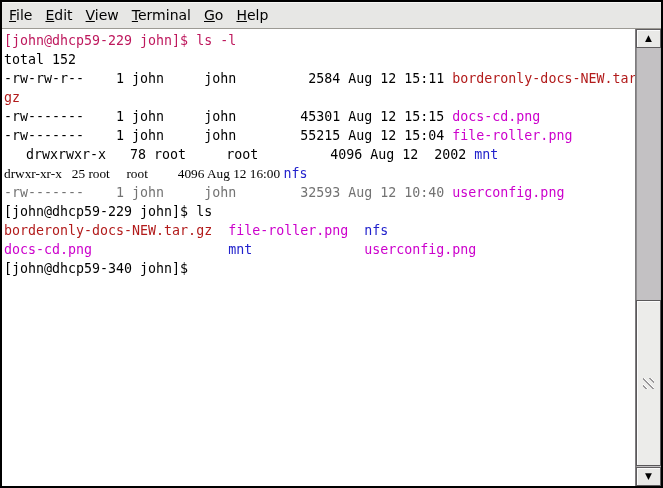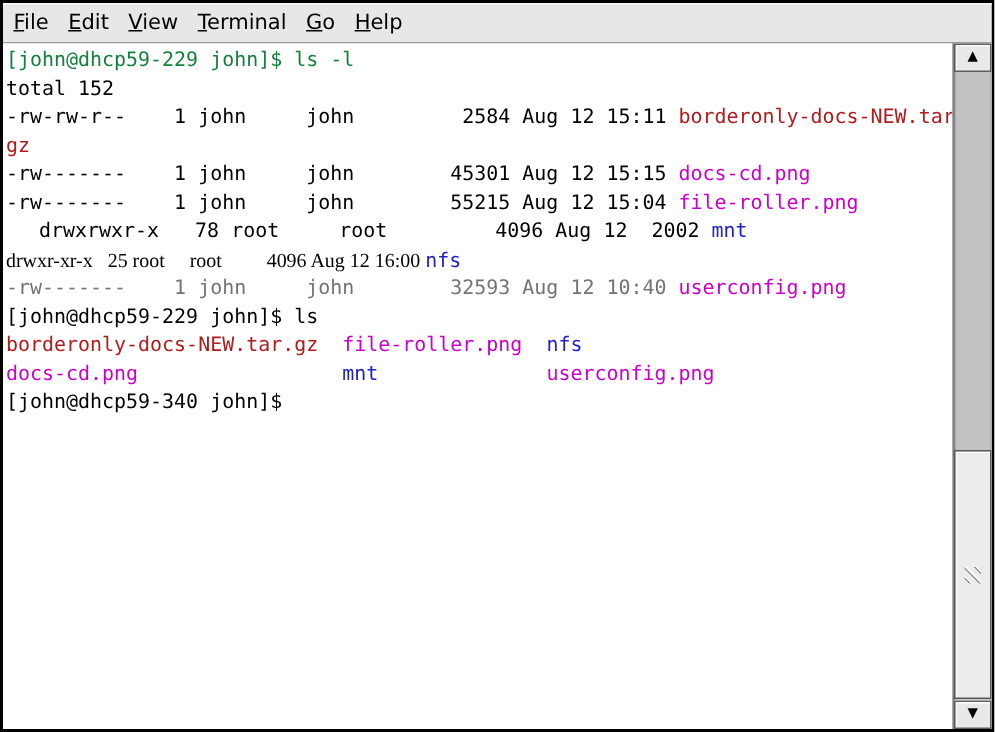--- a/index.html
+++ b/index.html
@@ -97,21 +97,21 @@
       <div class="menu-item">Edit</div>
       <div class="menu-item">View</div>
       <div class="menu-item">Terminal</div>
       <div class="menu-item">Go</div>
       <div class="menu-item">Help</div>
     </div>
 
   <div class="content">
 
     <div class="terminal">
-        <div class="term-line"><span style="color: #15803d; text-align: right;">[john@dhcp59-229 john]$ ls -l</span></div>
+        <div class="term-line"><span style="color: #be185d; text-align: right;">[john@dhcp59-229 john]$ ls -l</span></div>
         <div class="term-line"><span style="color: rgb(0, 0, 0);">total 152</span></div>
         <div class="term-line"><span style="color: rgb(0, 0, 0);">-rw-rw-r--    1 john     john         2584 Aug 12 15:11 </span><span style="color: rgb(178, 27, 27);">borderonly-docs-NEW.tar.</span></div>
         <div class="term-line"><span style="color: rgb(178, 27, 27);">gz</span></div>
         <div class="term-line"><span style="color: rgb(0, 0, 0);">-rw-------    1 john     john        45301 Aug 12 15:15 </span><span style="color: rgb(204, 0, 204);">docs-cd.png</span></div>
         <div class="term-line"><span style="color: rgb(0, 0, 0);">-rw-------    1 john     john        55215 Aug 12 15:04 </span><span style="color: rgb(204, 0, 204);">file-roller.png</span></div>
         <div class="term-line"><span style="color: rgb(0, 0, 0); margin-left: 22px;">drwxrwxr-x   78 root     root         4096 Aug 12  2002 </span><span style="color: rgb(34, 34, 204);">mnt</span></div>
         <div class="term-line"><span style="color: rgb(0, 0, 0); font-family: Liberation Serif, serif;">drwxr-xr-x   25 root     root         4096 Aug 12 16:00 </span><span style="color: rgb(34, 34, 204);">nfs</span></div>
         <div class="term-line"><span style="color: #737373;">-rw-------    1 john     john        32593 Aug 12 10:40 </span><span style="color: rgb(204, 0, 204);">userconfig.png</span></div>
         <div class="term-line"><span style="color: rgb(0, 0, 0);">[john@dhcp59-229 john]$ ls</span></div>
         <div class="term-line"><span style="color: rgb(178, 27, 27); margin-top: 16px;">borderonly-docs-NEW.tar.gz</span><span style="color: rgb(0, 0, 0);">  </span><span style="color: rgb(204, 0, 204);">file-roller.png</span><span style="color: rgb(0, 0, 0);">  </span><span style="color: rgb(34, 34, 204);">nfs</span></div>

